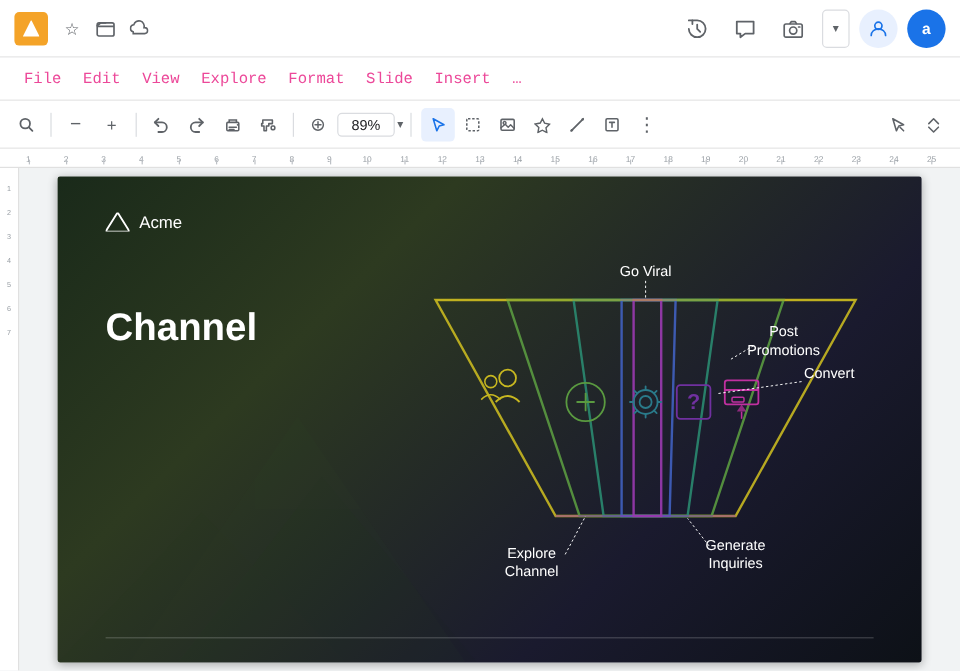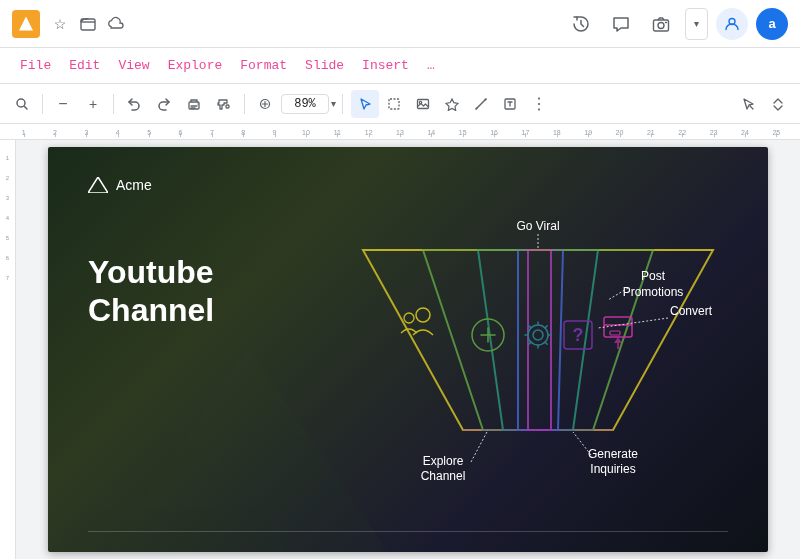--- a/index.html
+++ b/index.html
@@ -191,21 +191,20 @@
     }
     .zoom-text {
       font-size: 12px;
       color: #202124;
       padding: 2px 6px;
       border: 1px solid #dadce0;
       border-radius: 4px;
       min-width: 48px;
       text-align: center;
       cursor: pointer;
-      font-family: Liberation Mono, monospace;
     }
     .zoom-arrow {
       font-size: 10px;
       color: #5f6368;
       cursor: pointer;
     }
     .tool-group {
       display: flex;
       align-items: center;
       gap: 1px;
@@ -579,21 +578,20 @@
       </svg>
 
       <div class="slide-left">
         <div class="acme-logo">
           <svg class="acme-triangle" width="20" height="16" viewBox="0 0 20 16" fill="none">
             <polygon points="10,0 20,16 0,16" fill="none" stroke="white" stroke-width="1.5"></polygon>
           </svg>
           <span class="acme-text">Acme</span>
         </div>
         <div class="slide-title">
-          <div>Youtube</div>
           <div>Channel</div>
         </div>
       </div>
 
       <div class="slide-right">
         <svg width="430" height="300" viewBox="0 0 430 300">
 
           <path d="M40,50 L390,50 L290,230 L140,230 Z" fill="none" stroke="#c8b820" stroke-width="2" opacity="0.9"></path>
 
           <path d="M100,50 L330,50 L270,230 L160,230 Z" fill="none" stroke="#5a9a40" stroke-width="2" opacity="0.9"></path>

